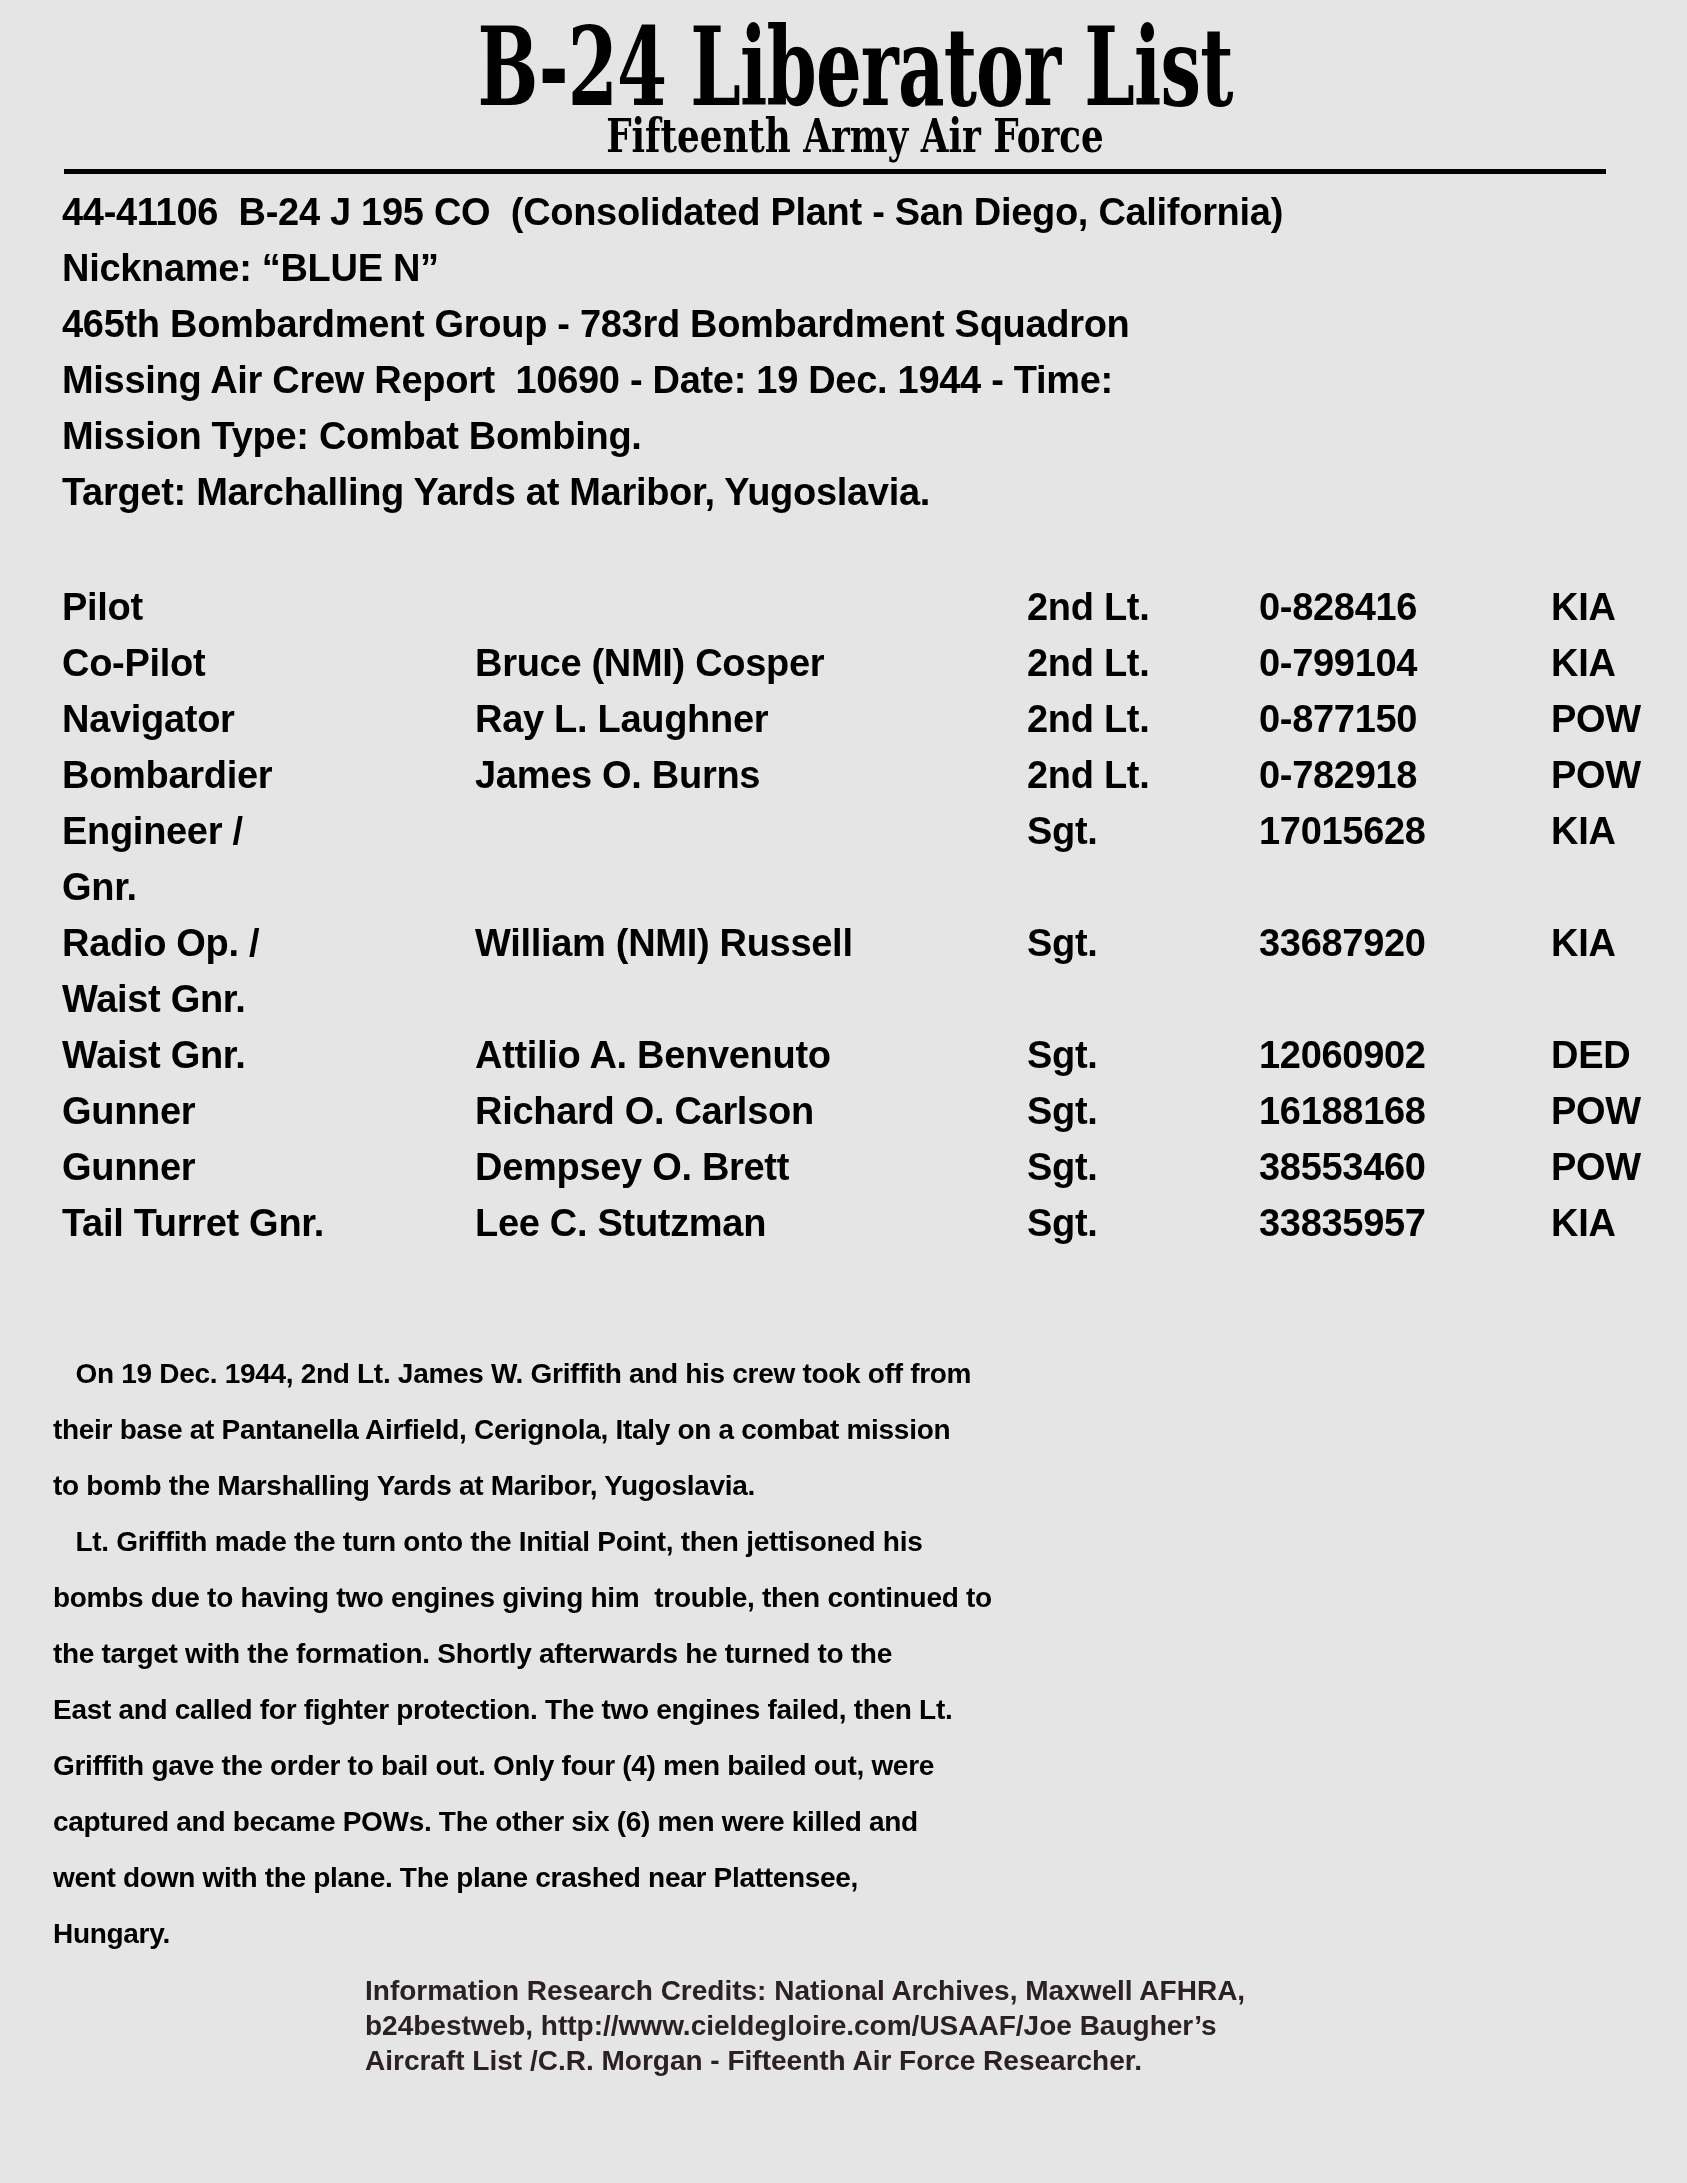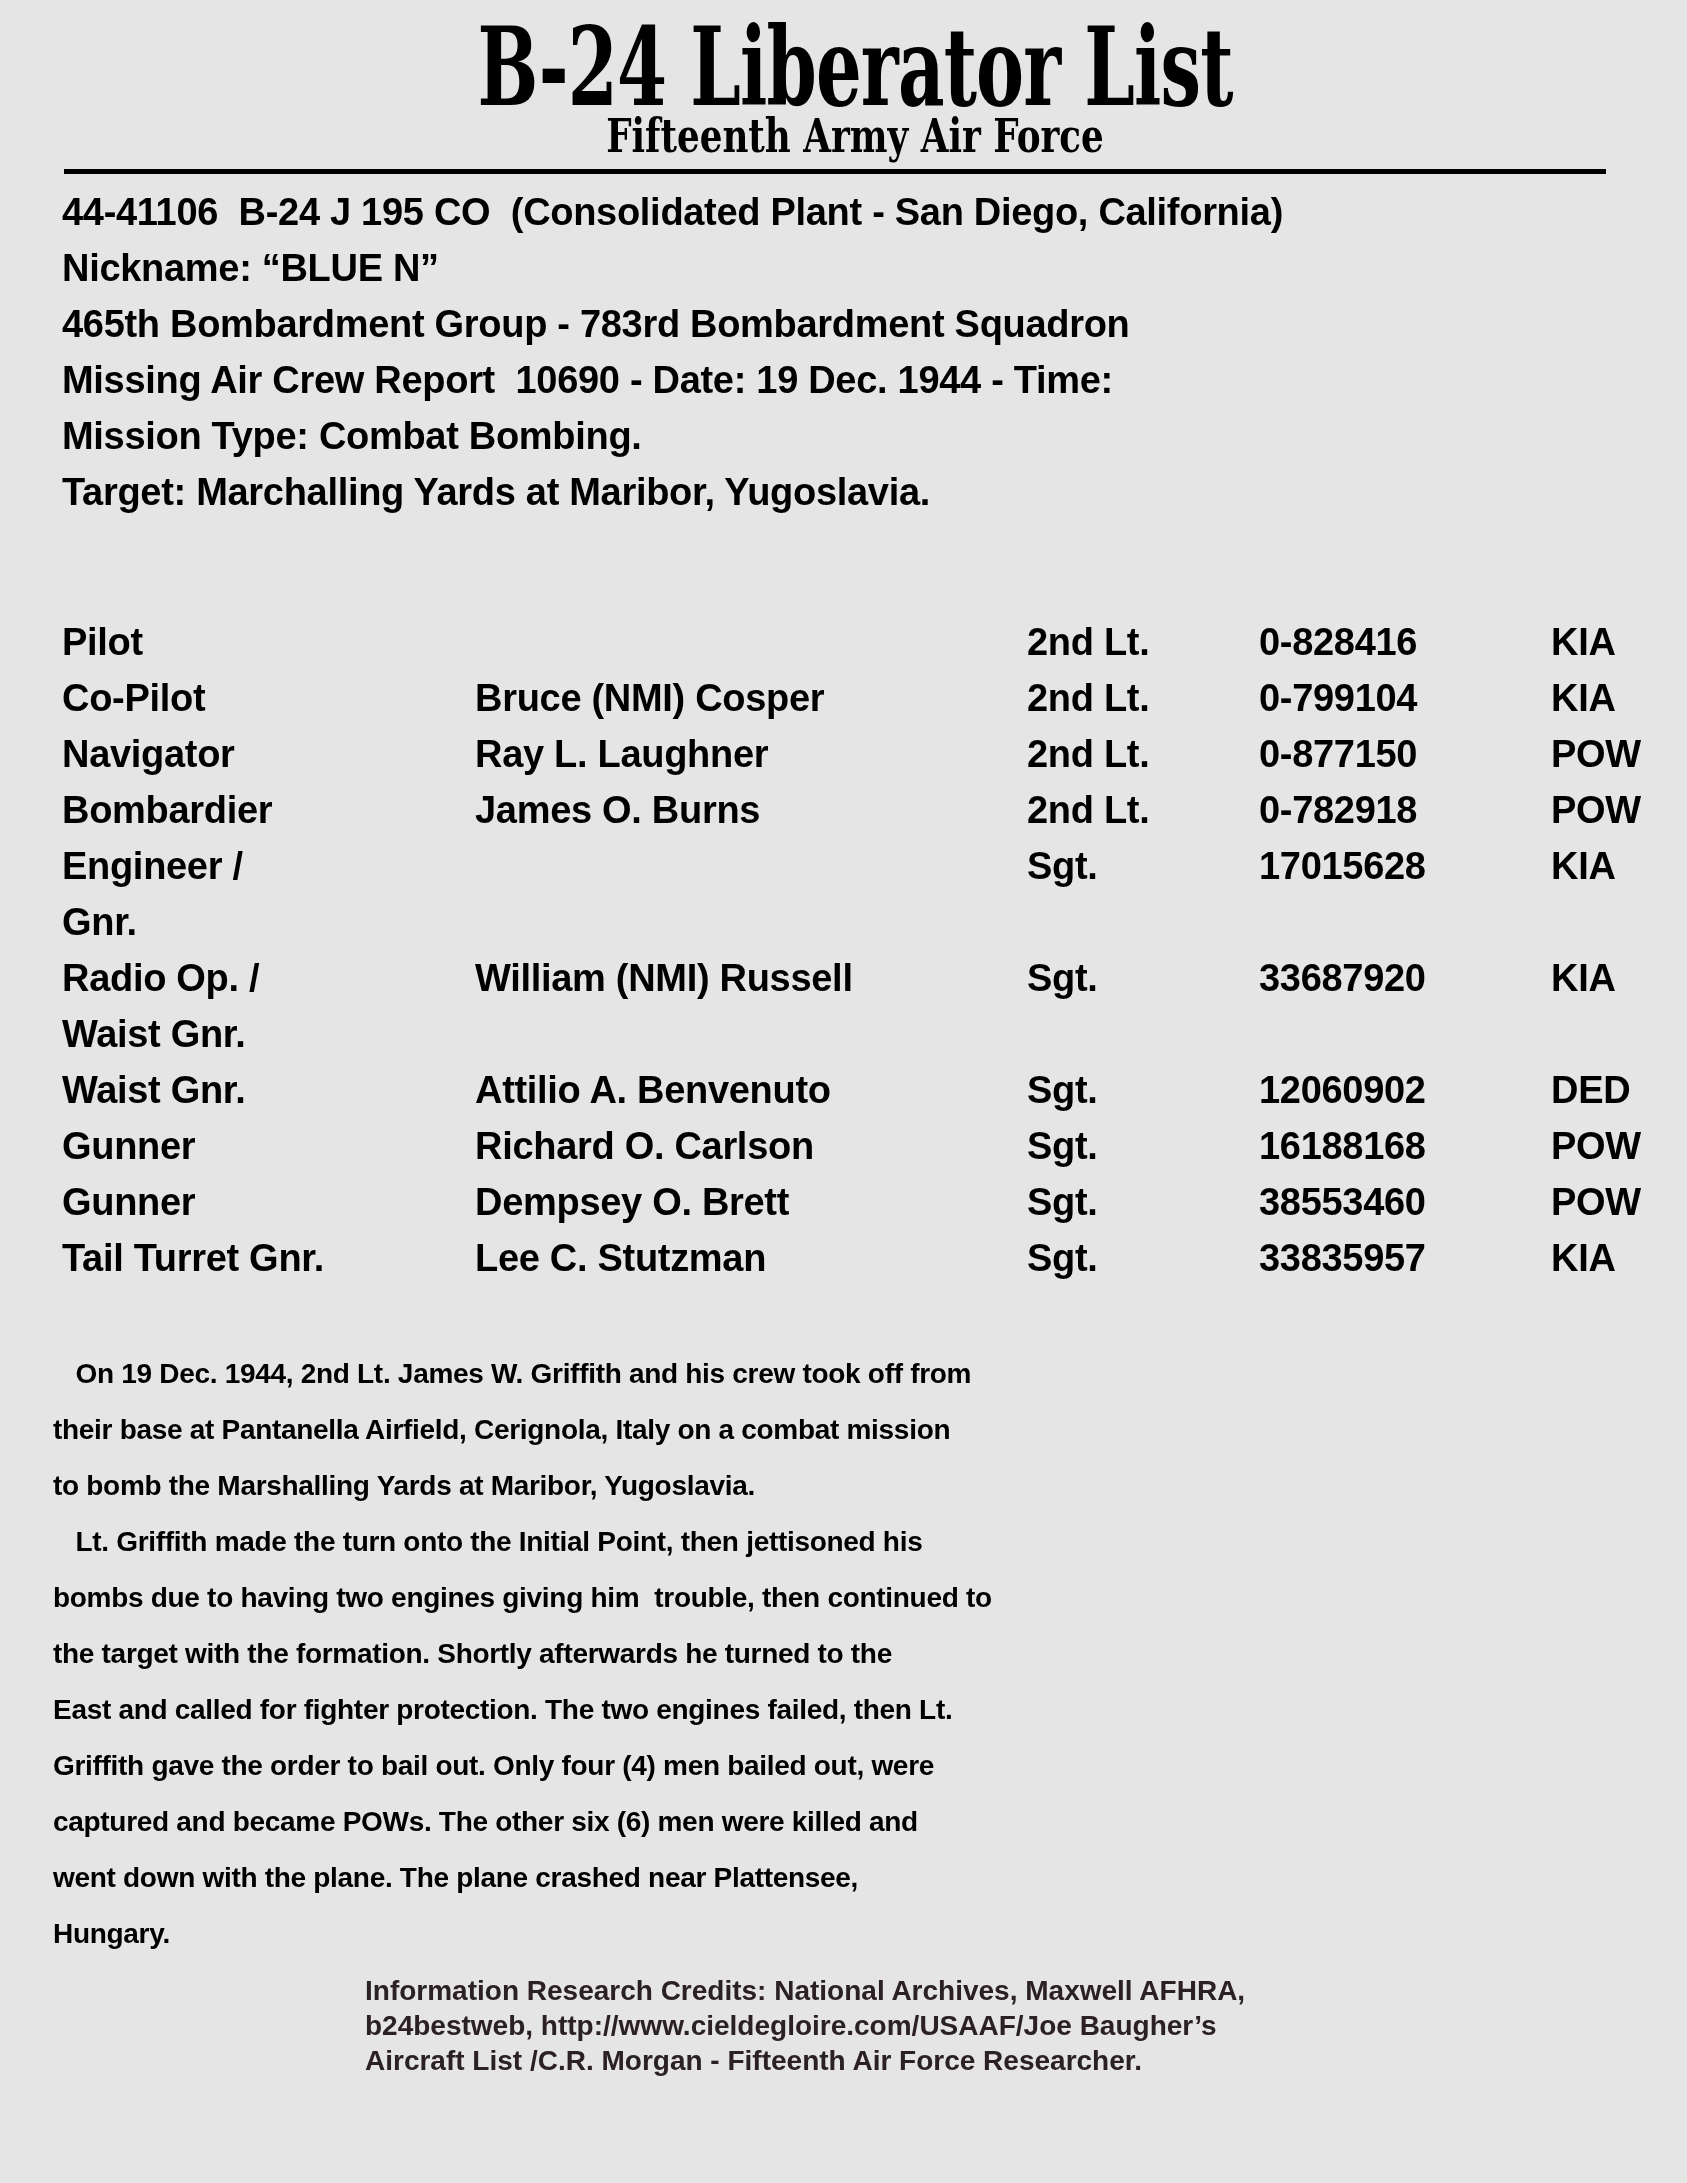--- a/index.html
+++ b/index.html
@@ -44,21 +44,21 @@
     letter-spacing:-0.3px;
   }
   
   .crew{
     position:absolute;left:62px;top:579px;width:1588px;
     font-size:38px;line-height:56px;font-weight:700;
     letter-spacing:-0.3px;
   }
   .crew-row{position:relative;height:56px;}
   .crew-row.tall{height:112px;}
-  .crew-row span{position:absolute;top:0;white-space:nowrap;margin-top:35px;}
+  .crew-row span{position:absolute;top:0;white-space:nowrap;}
   .cell-role{left:0;white-space:pre-wrap !important;width:397px;}
   .cell-name{left:413px;}
   .cell-rank{left:965px;}
   .cell-serial{left:1197px;}
   .cell-status{left:1489px;}
   
   .story{
     position:absolute;left:53px;top:1346px;width:1588px;
     font-size:28px;line-height:56px;font-weight:700;
     white-space:pre-wrap;

